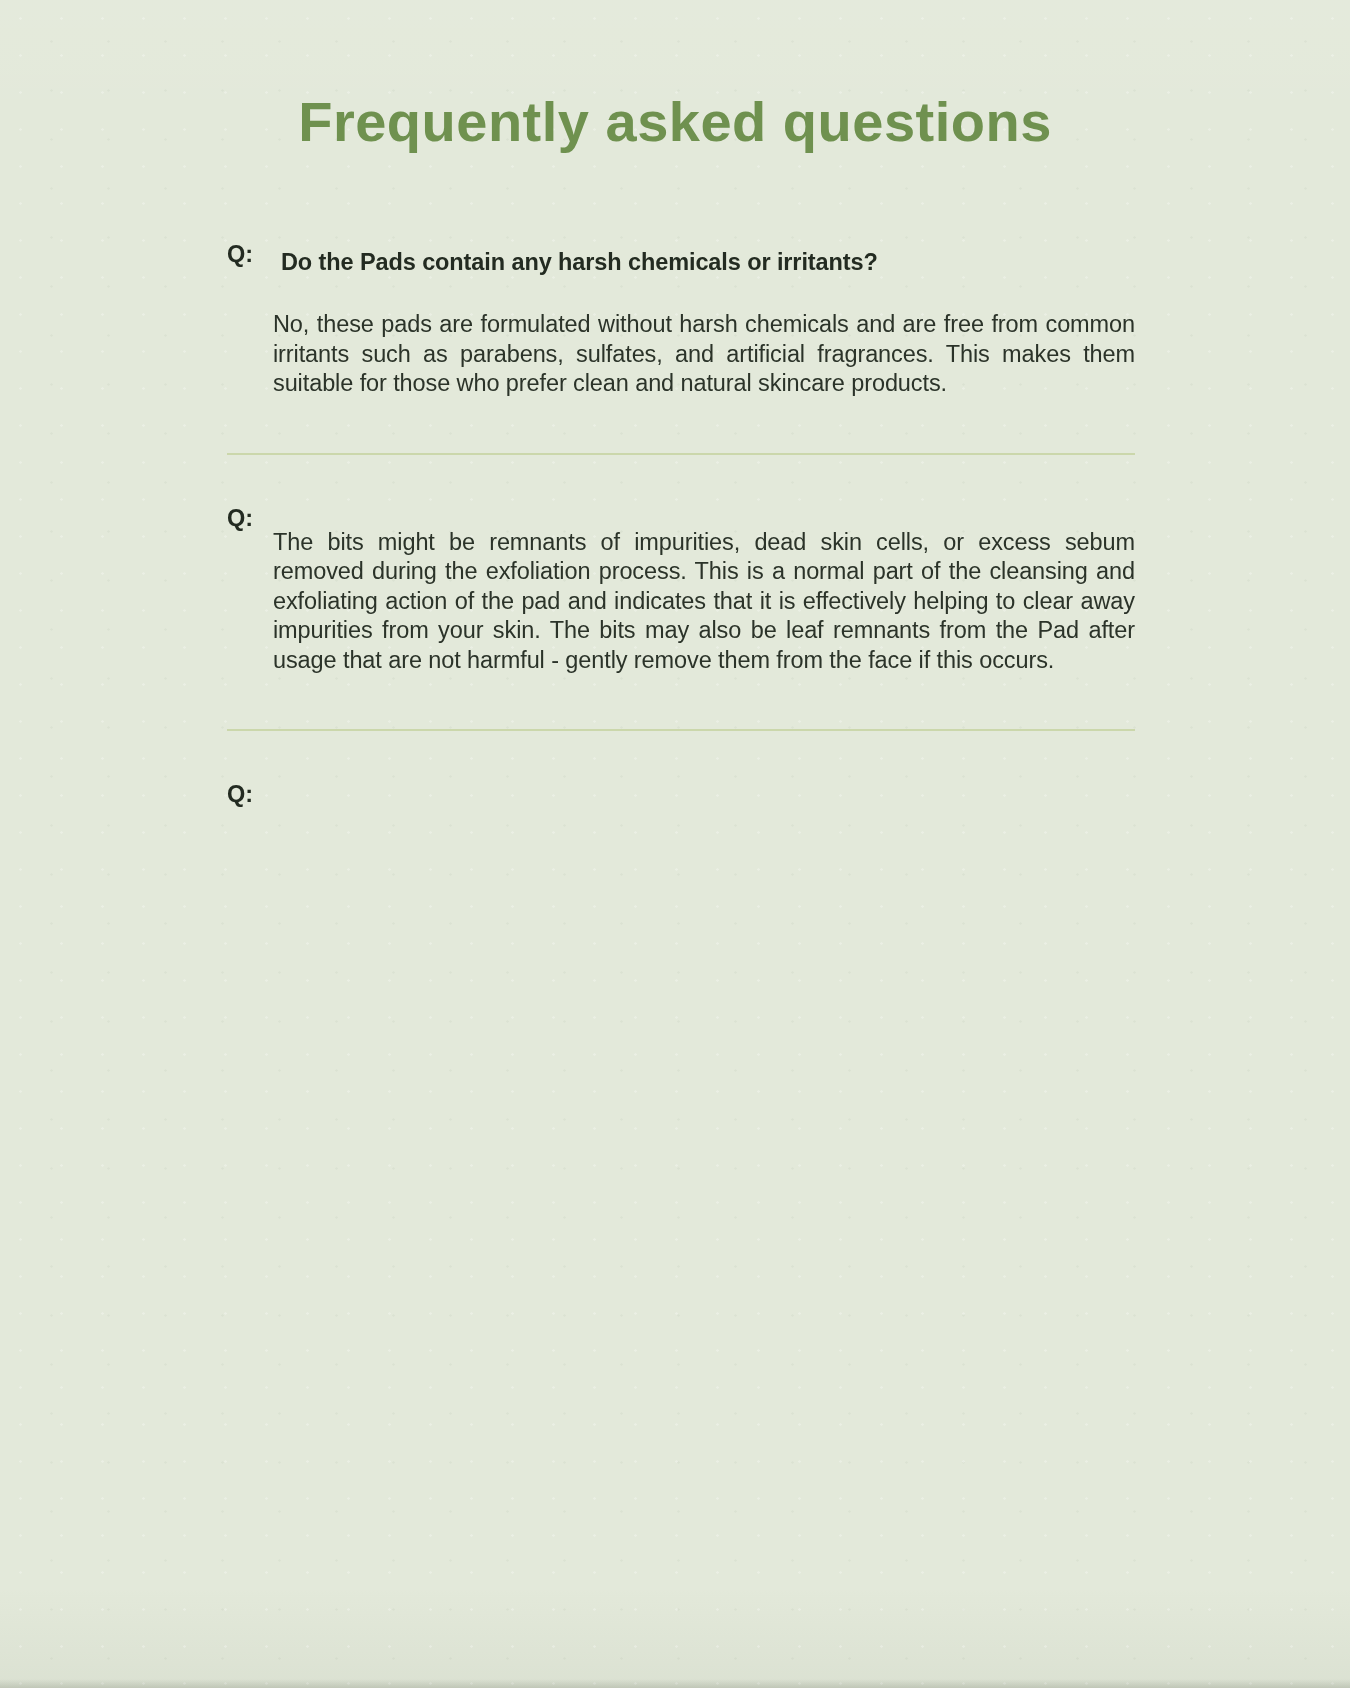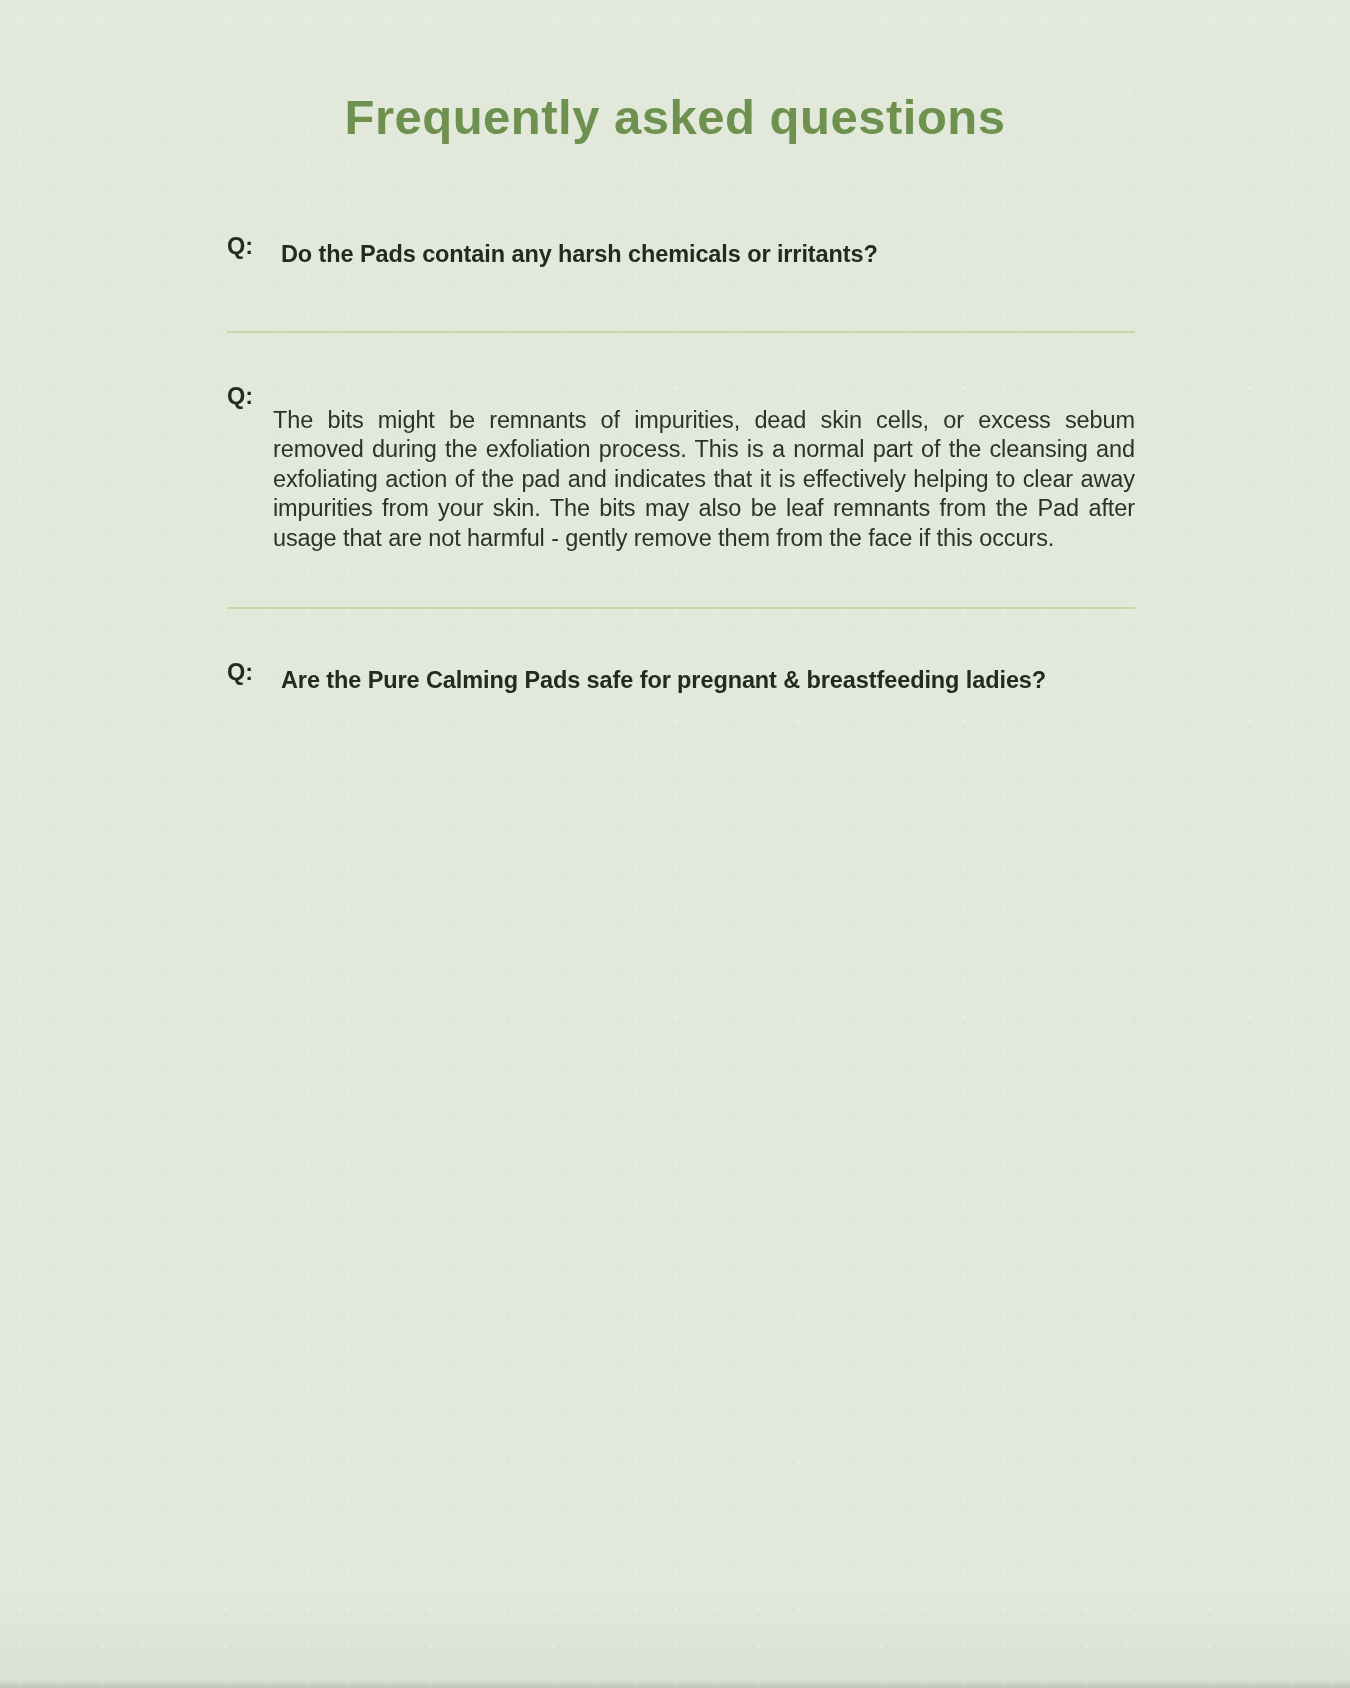--- a/index.html
+++ b/index.html
@@ -28,21 +28,21 @@
     position: absolute;
     left: 0; right: 0; bottom: 0;
     height: 9px;
     background: linear-gradient(to bottom, rgba(0,0,0,0), rgba(96,106,88,0.22));
     pointer-events: none;
   }
   .title {
     margin: 0;
     padding-top: 88px;
     text-align: center;
-    font-size: 49px;
+    font-size: 56px;
     line-height: 1.2;
     font-weight: 700;
     letter-spacing: 0.5px;
     color: #6f914f;
   }
   .content {
     margin: 84px 215px 0 227px; 
   }
   .qa {
     display: grid;
@@ -87,30 +87,30 @@
 
 <div class="page">
 
   <h1 class="title">Frequently asked questions</h1>
 
   <div class="content">
 
     <section class="qa">
       <span class="qlabel">Q:</span>
       <h2 class="question">Do the Pads contain any harsh chemicals or irritants?</h2>
+      <p class="answer">No, these pads are formulated without harsh chemicals and are free from common irritants such as parabens, sulfates, and artificial fragrances. This makes them suitable for those who prefer clean and natural skincare products.</p>
     </section>
 
     <hr class="divider">
 
     <section class="qa">
       <span class="qlabel">Q:</span>
       <p class="answer">The bits might be remnants of impurities, dead skin cells, or excess sebum removed during the exfoliation process. This is a normal part of the cleansing and exfoliating action of the pad and indicates that it is effectively helping to clear away impurities from your skin. The bits may also be leaf remnants from the Pad after usage that are not harmful - gently remove them from the face if this occurs.</p>
     </section>
 
     <hr class="divider">
 
     <section class="qa">
       <span class="qlabel">Q:</span>
-      <h2 class="question">Are the Pure Calming Pads safe for pregnant &amp; breastfeeding ladies?</h2>
     </section>
 
   </div>
 </div>
 
 </body></html>

